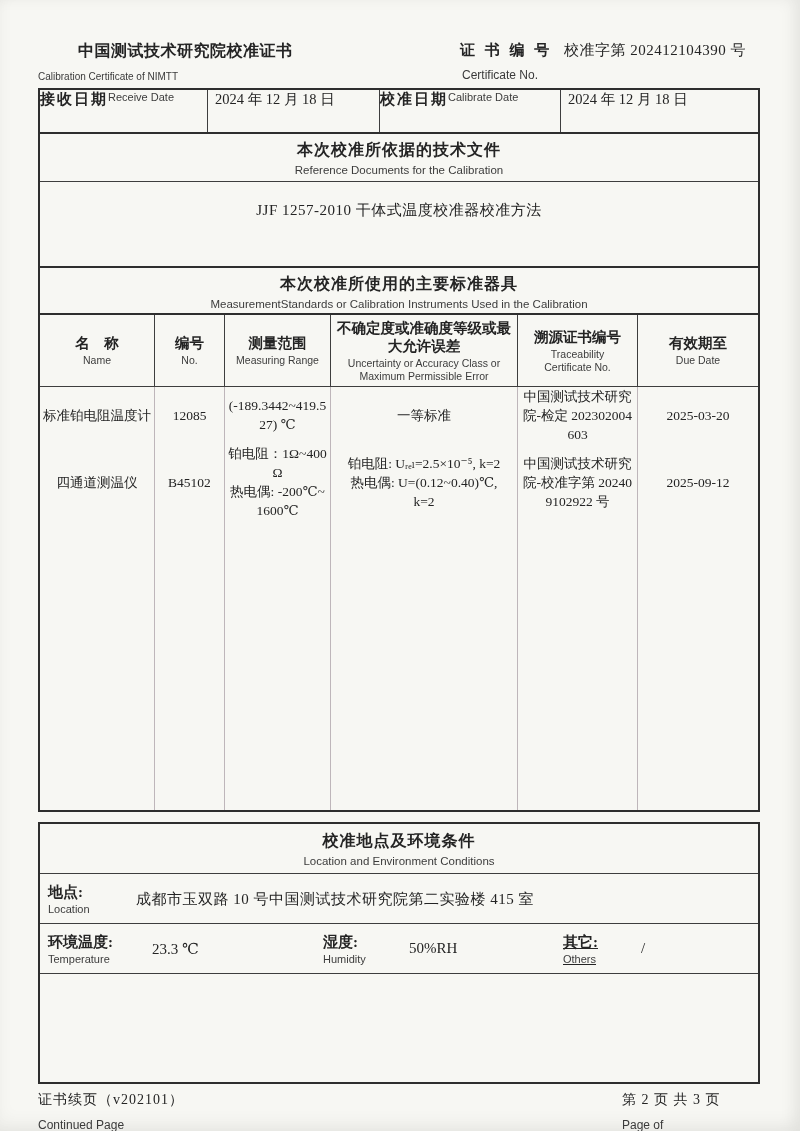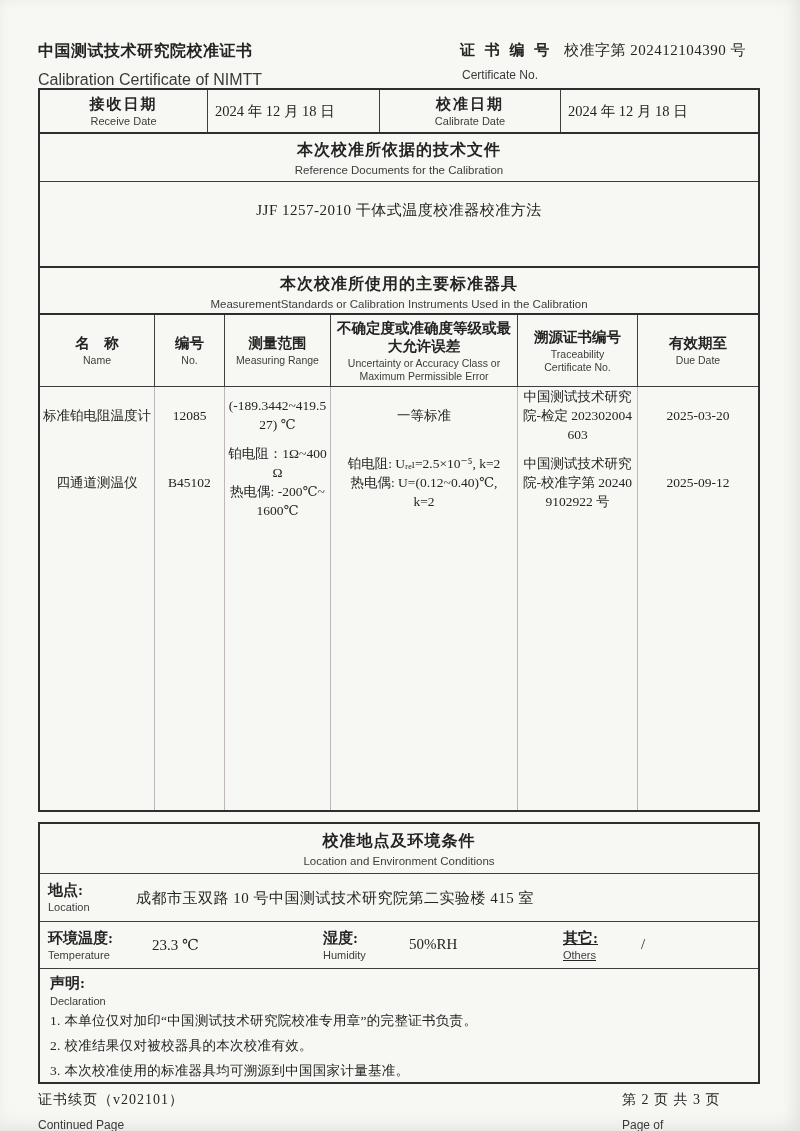--- a/index.html
+++ b/index.html
@@ -8,36 +8,36 @@
     position:relative; width:800px; height:1131px; margin:0 auto;
     background:#f7f7f3; color:#242424;
     font-family:"Liberation Serif","DejaVu Serif",serif;
     box-shadow: inset -8px 0 14px rgba(0,0,0,0.05), inset 0 -10px 16px rgba(0,0,0,0.04);
     overflow:hidden;
   }
   .content { position:absolute; left:38px; top:38px; width:722px; }
 
   
   .doc-header { display:flex; justify-content:space-between; height:50px; }
-  .hdr-title-zh { font-size:16px; font-weight:700; letter-spacing:0.5px; padding-top:3px; }
-  .hdr-title-en { font-family:"Liberation Sans","DejaVu Sans",sans-serif; font-size:16px; color:#3a3a3a; margin-top:9px; }
+  .hdr-title-zh { font-size:16px; font-weight:700; letter-spacing:0.5px; padding-top:3px;margin-left:40px; }
+  .hdr-title-en { font-family:"Liberation Sans","DejaVu Sans",sans-serif; font-size:10px; color:#3a3a3a; margin-top:9px; }
   .hdr-right { width:300px; }
   .cert-line { font-size:15px; padding-top:3px; white-space:nowrap; }
   .cert-label { font-weight:700; letter-spacing:3px; margin-right:8px; }
   .cert-value { letter-spacing:0.5px; }
   .cert-en { font-family:"Liberation Sans","DejaVu Sans",sans-serif; font-size:12px; color:#3a3a3a; margin-top:8px; margin-left:2px; }
 
   
   .box { border:2px solid #2e2e2e; background:transparent; }
   .sec-title { font-size:16px; font-weight:700; letter-spacing:1px; text-align:center; }
   .sec-sub { font-family:"Liberation Sans","DejaVu Sans",sans-serif; font-size:11.5px; color:#3c3c3c; text-align:center; margin-top:3px; }
 
   
   .date-table { height:46px; display:grid; grid-template-columns:167px 172px 181px 1fr; }
-  .date-cell { border-left:1px solid #3e3e3e; display:flex; flex-direction:column; justify-content:center; }
+  .date-cell { border-left:1px solid #3e3e3e; display:flex; flex-direction:row; }
   .date-cell:first-child { border-left:none; }
   .dlabel { text-align:center; }
   .dlabel .zh { font-size:15px; font-weight:700; letter-spacing:2px; }
   .dlabel .en { font-family:"Liberation Sans","DejaVu Sans",sans-serif; font-size:11px; color:#3c3c3c; margin-top:1px; }
   .dvalue { font-size:14.5px; padding-left:7px; }
 
   
   .ref-box { margin-top:-2px; height:136px; }
   .box-head { padding:6px 4px 5px; border-bottom:1px solid #3e3e3e; }
   .ref-content { height:57px; display:flex; align-items:center; justify-content:center; font-size:15px; letter-spacing:0.5px; }
@@ -215,27 +215,20 @@
           <div class="zh">湿度:</div>
           <div class="en">Humidity</div>
         </div>
         <div class="env-val g2v">50%RH</div>
         <div class="lblock g3l">
           <div class="zh">其它:</div>
           <div class="en">Others</div>
         </div>
         <div class="env-val g3v">/</div>
       </div>
-      <div class="decl">
-        <div class="zh">声明:</div>
-        <div class="en">Declaration</div>
-        <div class="decl-item">1. 本单位仅对加印“中国测试技术研究院校准专用章”的完整证书负责。</div>
-        <div class="decl-item">2. 校准结果仅对被校器具的本次校准有效。</div>
-        <div class="decl-item">3. 本次校准使用的标准器具均可溯源到中国国家计量基准。</div>
-      </div>
     </div>
 
     <div class="doc-footer">
       <div class="ftr-left">
         <div class="zh">证书续页（v202101）</div>
         <div class="en">Continued Page</div>
       </div>
       <div class="ftr-right">
         <div class="zh">第 2 页 共 3 页</div>
         <div class="en">Page of</div>

